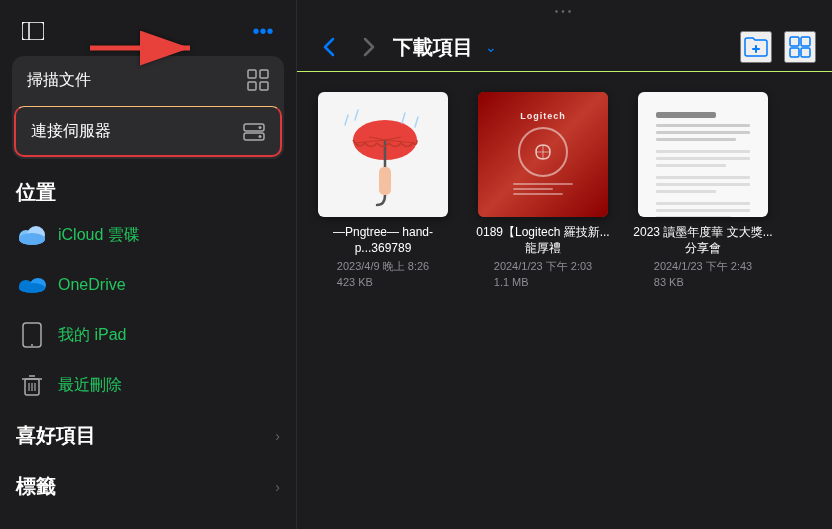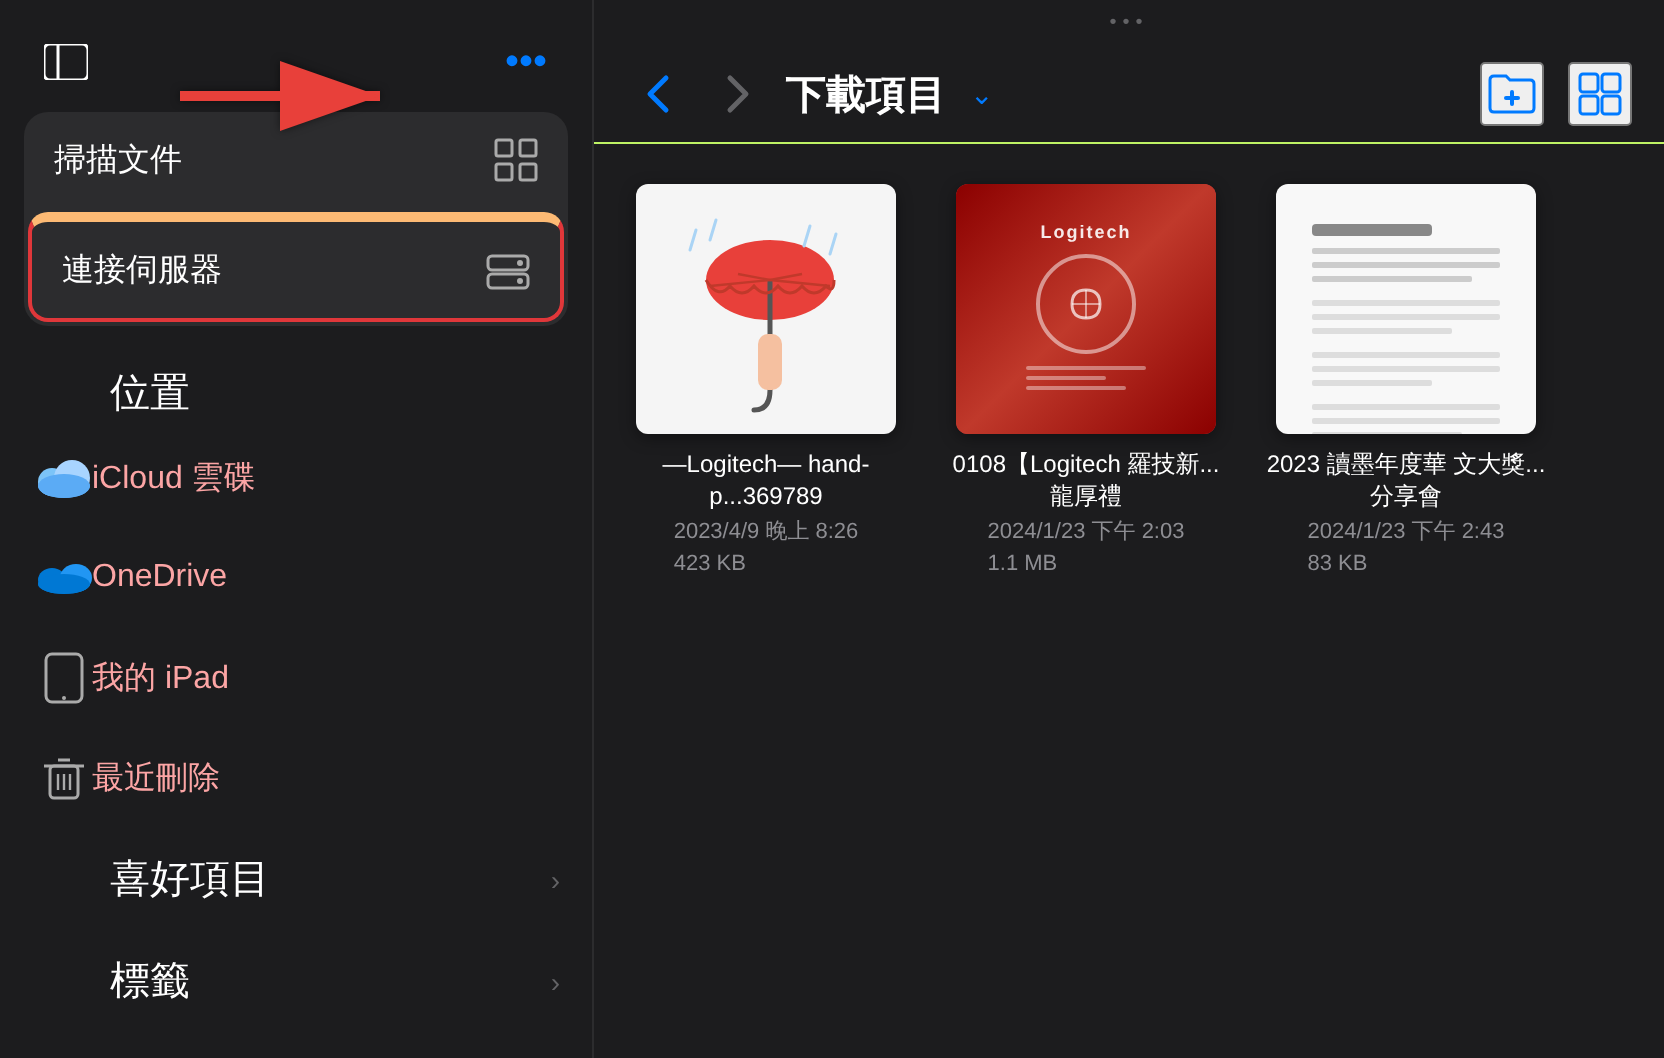--- a/index.html
+++ b/index.html
@@ -64,43 +64,43 @@
       color: #fff;
     }
 
     .dropdown-item.highlighted {
       border: 2px solid #e0373a;
       border-radius: 10px;
       margin: 2px;
     }
 
     .dropdown-item + .dropdown-item {
-      border-top: 5px solid #fdba74;
+      border-top: 1px solid #fdba74;
     }
 
     .section-label {
       font-size: 20px;
-      font-weight: 400;
+      font-weight: 700;
       color: #fff;
       padding: 12px 16px 4px 16px;
-      margin-left: 39px;
     }
 
     .sidebar-list {
       padding: 0 8px;
     }
 
     .sidebar-item {
       display: flex;
       align-items: center;
+      gap: 12px;
       padding: 11px 10px;
       border-radius: 10px;
       cursor: pointer;
       font-size: 16px;
-      color: #fca5a5;
+      color: #22c55e;
     }
 
     .sidebar-item-icon {
       width: 28px;
       height: 28px;
       display: flex;
       align-items: center;
       justify-content: center;
       flex-shrink: 0;
     }
@@ -507,21 +507,21 @@
           <path d="M20,55 Q26,65 32,58 Q38,65 44,58 Q50,65 56,58 Q62,65 68,58 Q74,65 80,58 Q84,62 84,55" stroke="#c0392b" stroke-width="1.5" fill="none"></path>
 
           <rect x="46" y="82" width="12" height="28" rx="5" fill="#f5c0a0"></rect>
 
           <line x1="15" y1="30" x2="12" y2="40" stroke="#aad4f5" stroke-width="1.5" stroke-linecap="round"></line>
           <line x1="25" y1="25" x2="22" y2="35" stroke="#aad4f5" stroke-width="1.5" stroke-linecap="round"></line>
           <line x1="72" y1="28" x2="69" y2="38" stroke="#aad4f5" stroke-width="1.5" stroke-linecap="round"></line>
           <line x1="85" y1="32" x2="82" y2="42" stroke="#aad4f5" stroke-width="1.5" stroke-linecap="round"></line>
         </svg>
       </div>
-      <div class="file-name">—Logitech—
+      <div class="file-name">—Pngtree—
 hand-p...369789</div>
       <div class="file-meta">
         <span>2023/4/9 晚上 8:26</span><br>
         <span>423 KB</span>
       </div>
     </div>
 
     <div class="file-item">
       <div class="file-thumbnail thumb2">
         <div class="poster-content">
@@ -533,21 +533,21 @@
               <line x1="8" y1="15" x2="22" y2="15" stroke="rgba(255,255,255,0.5)" stroke-width="1"></line>
             </svg>
           </div>
           <div class="poster-text-lines">
             <div class="poster-line" style="width:60px;"></div>
             <div class="poster-line" style="width:40px;"></div>
             <div class="poster-line" style="width:50px;"></div>
           </div>
         </div>
       </div>
-      <div class="file-name">0108【Logitech
+      <div class="file-name">0189【Logitech
 羅技新...龍厚禮</div>
       <div class="file-meta">
         <span>2024/1/23 下午 2:03</span><br>
         <span>1.1 MB</span>
       </div>
     </div>
 
     <div class="file-item">
       <div class="file-thumbnail thumb3">
         <svg width="114" height="155" viewBox="0 0 114 155">

